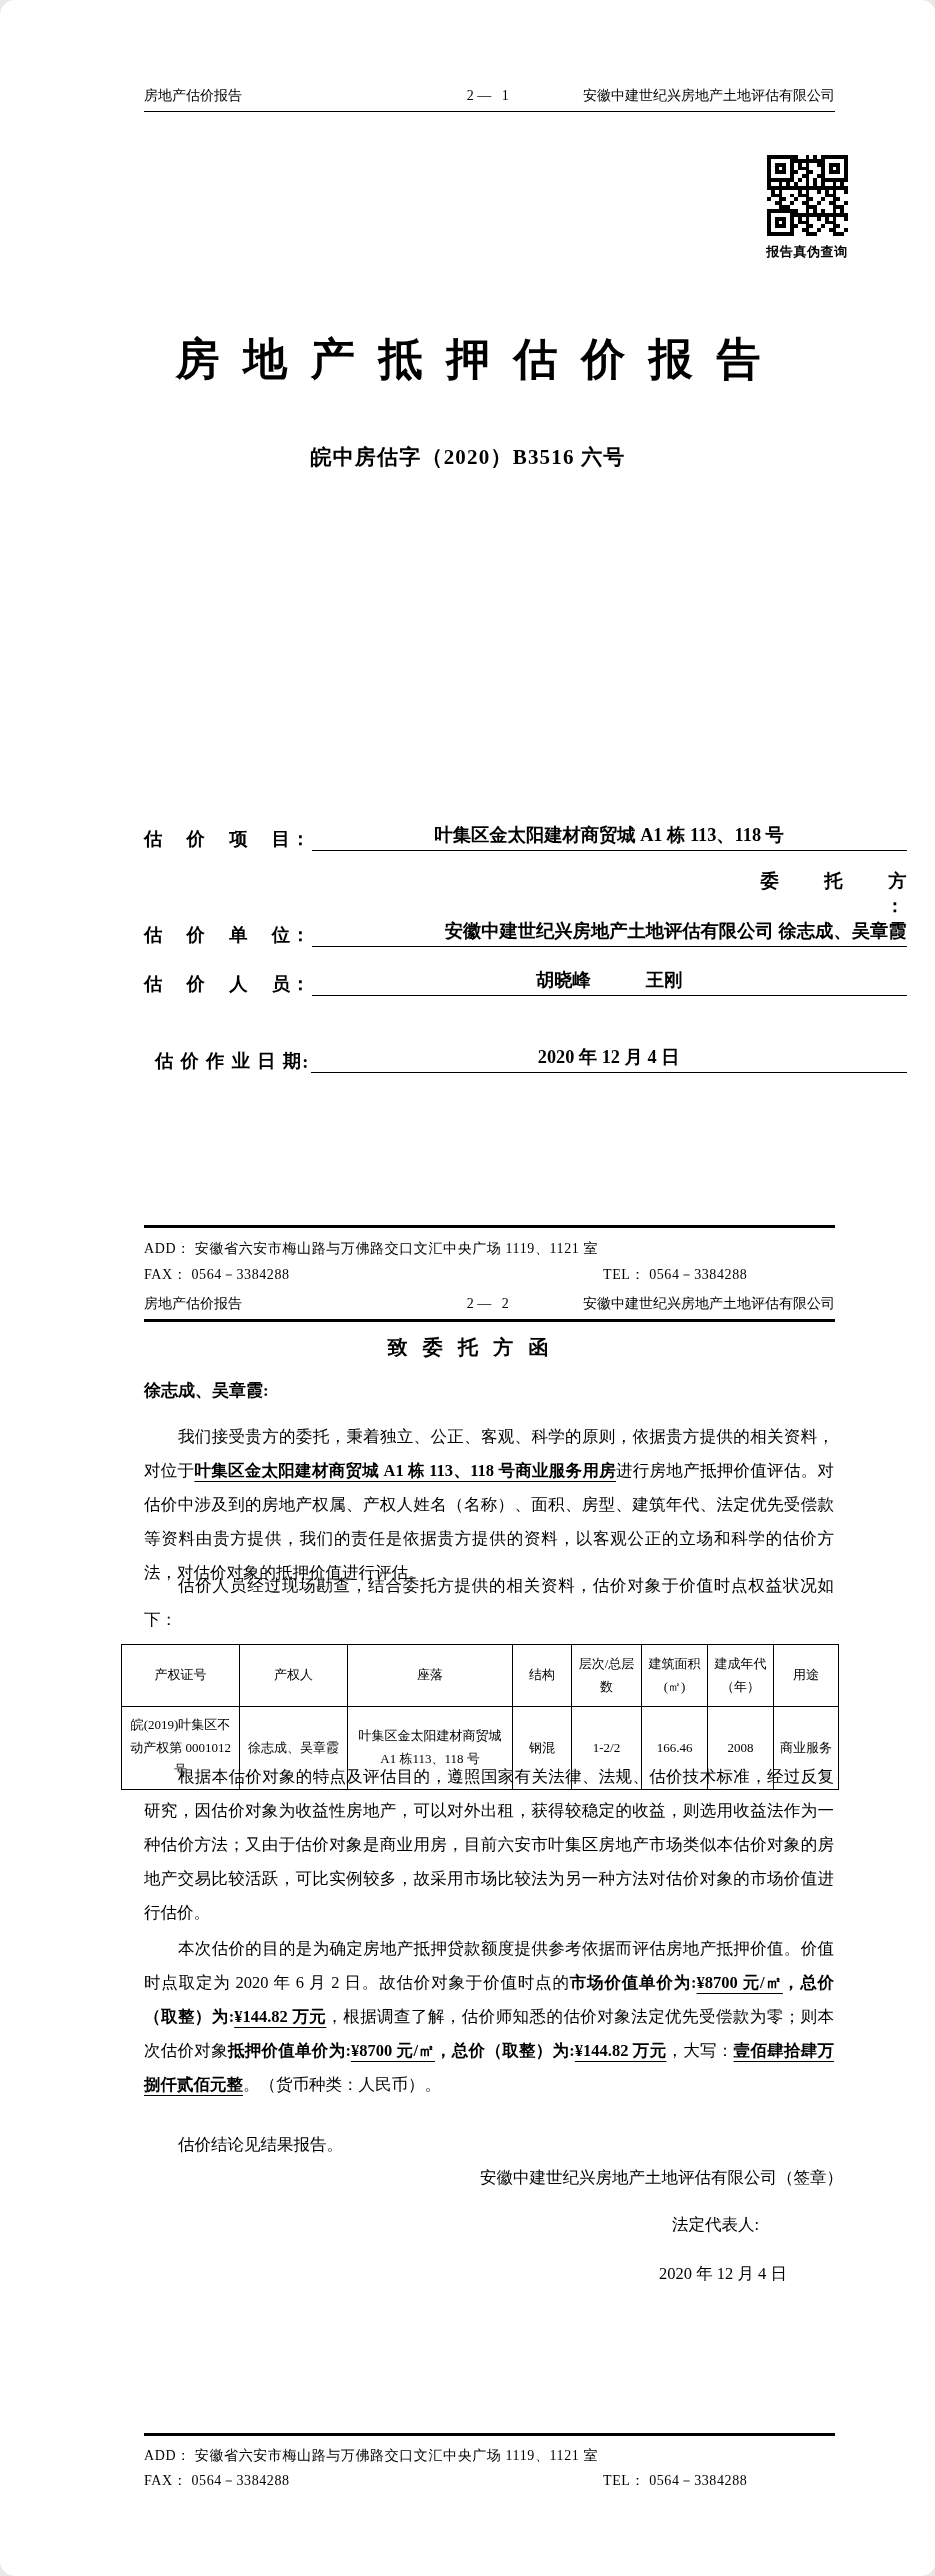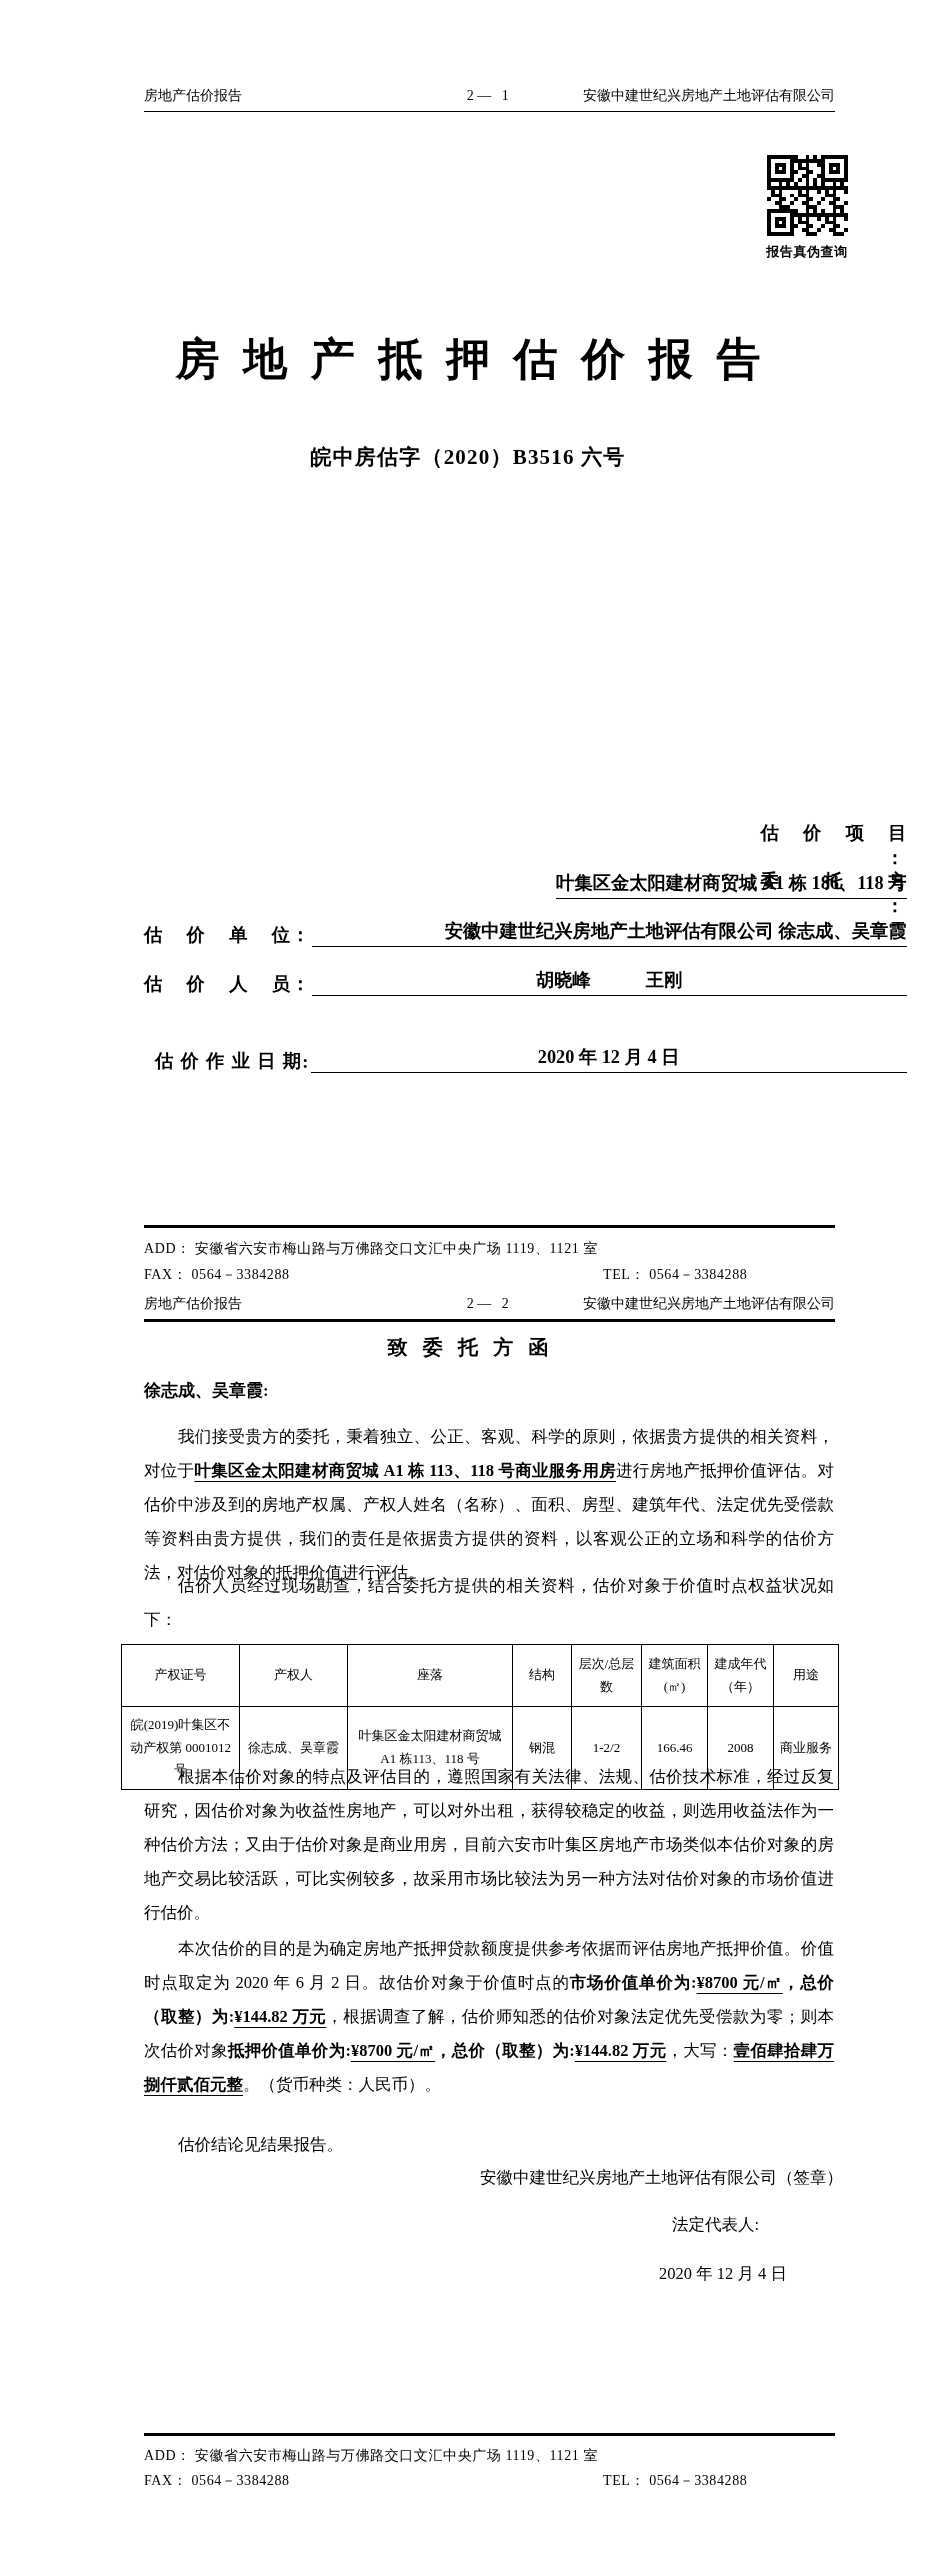--- a/index.html
+++ b/index.html
@@ -4,20 +4,21 @@
 <style>
   html,body{margin:0;padding:0;background:#e8e8e8;}
   .canvas{
     position:relative;
     width:936px;height:2576px;
     background:#ffffff;
     font-family:"Liberation Serif","DejaVu Serif",serif;
     color:#000;
     margin:0 auto;
     overflow:hidden;
+    border-radius:15px;
   }
   .abs{position:absolute;}
   
   .run-header{left:144px;right:101px;display:flex;align-items:baseline;font-size:14px;}
   .run-header .h-left{flex:1;text-align:left;}
   .run-header .h-center{flex:0 0 auto;text-align:center;letter-spacing:3.5px;}
   .run-header .h-right{flex:1;text-align:right;}
   .rule{left:144px;right:101px;background:#000;}
   .rule.thin{height:1.2px;}
   .rule.thick{height:2.9px;}
@@ -307,24 +308,24 @@
         <rect x="17" y="20" width="1" height="1" fill="#000"></rect>
         <rect x="18" y="20" width="1" height="1" fill="#000"></rect>
         <rect x="19" y="20" width="1" height="1" fill="#000"></rect>
       </svg>
     <div class="qr-label">报告真伪查询</div>
   </div>
 
   <div class="abs doc-title" style="top:330px;">房地产抵押估价报告</div>
   <div class="abs doc-number" style="top:443px;">皖中房估字（2020）B3516 六号</div>
 
-  <div class="abs form-row" style="top:820px;flex-direction:column;">
+  <div class="abs form-row" style="top:820px;">
     <span class="form-label">估价项目</span>
       <span class="form-colon">：</span>
-      <span class="form-value">叶集区金太阳建材商贸城 A1 栋 186、118 号</span>
+      <span class="form-value">叶集区金太阳建材商贸城 A1 栋 113、118 号</span>
   </div>
   <div class="abs form-row" style="top:868px;flex-direction:column;">
     <span class="form-label">委托方</span>
       <span class="form-colon">：</span>
       <span class="form-value">徐志成、吴章霞</span>
   </div>
   <div class="abs form-row" style="top:916px;">
     <span class="form-label">估价单位</span>
       <span class="form-colon">：</span>
       <span class="form-value">安徽中建世纪兴房地产土地评估有限公司</span>

